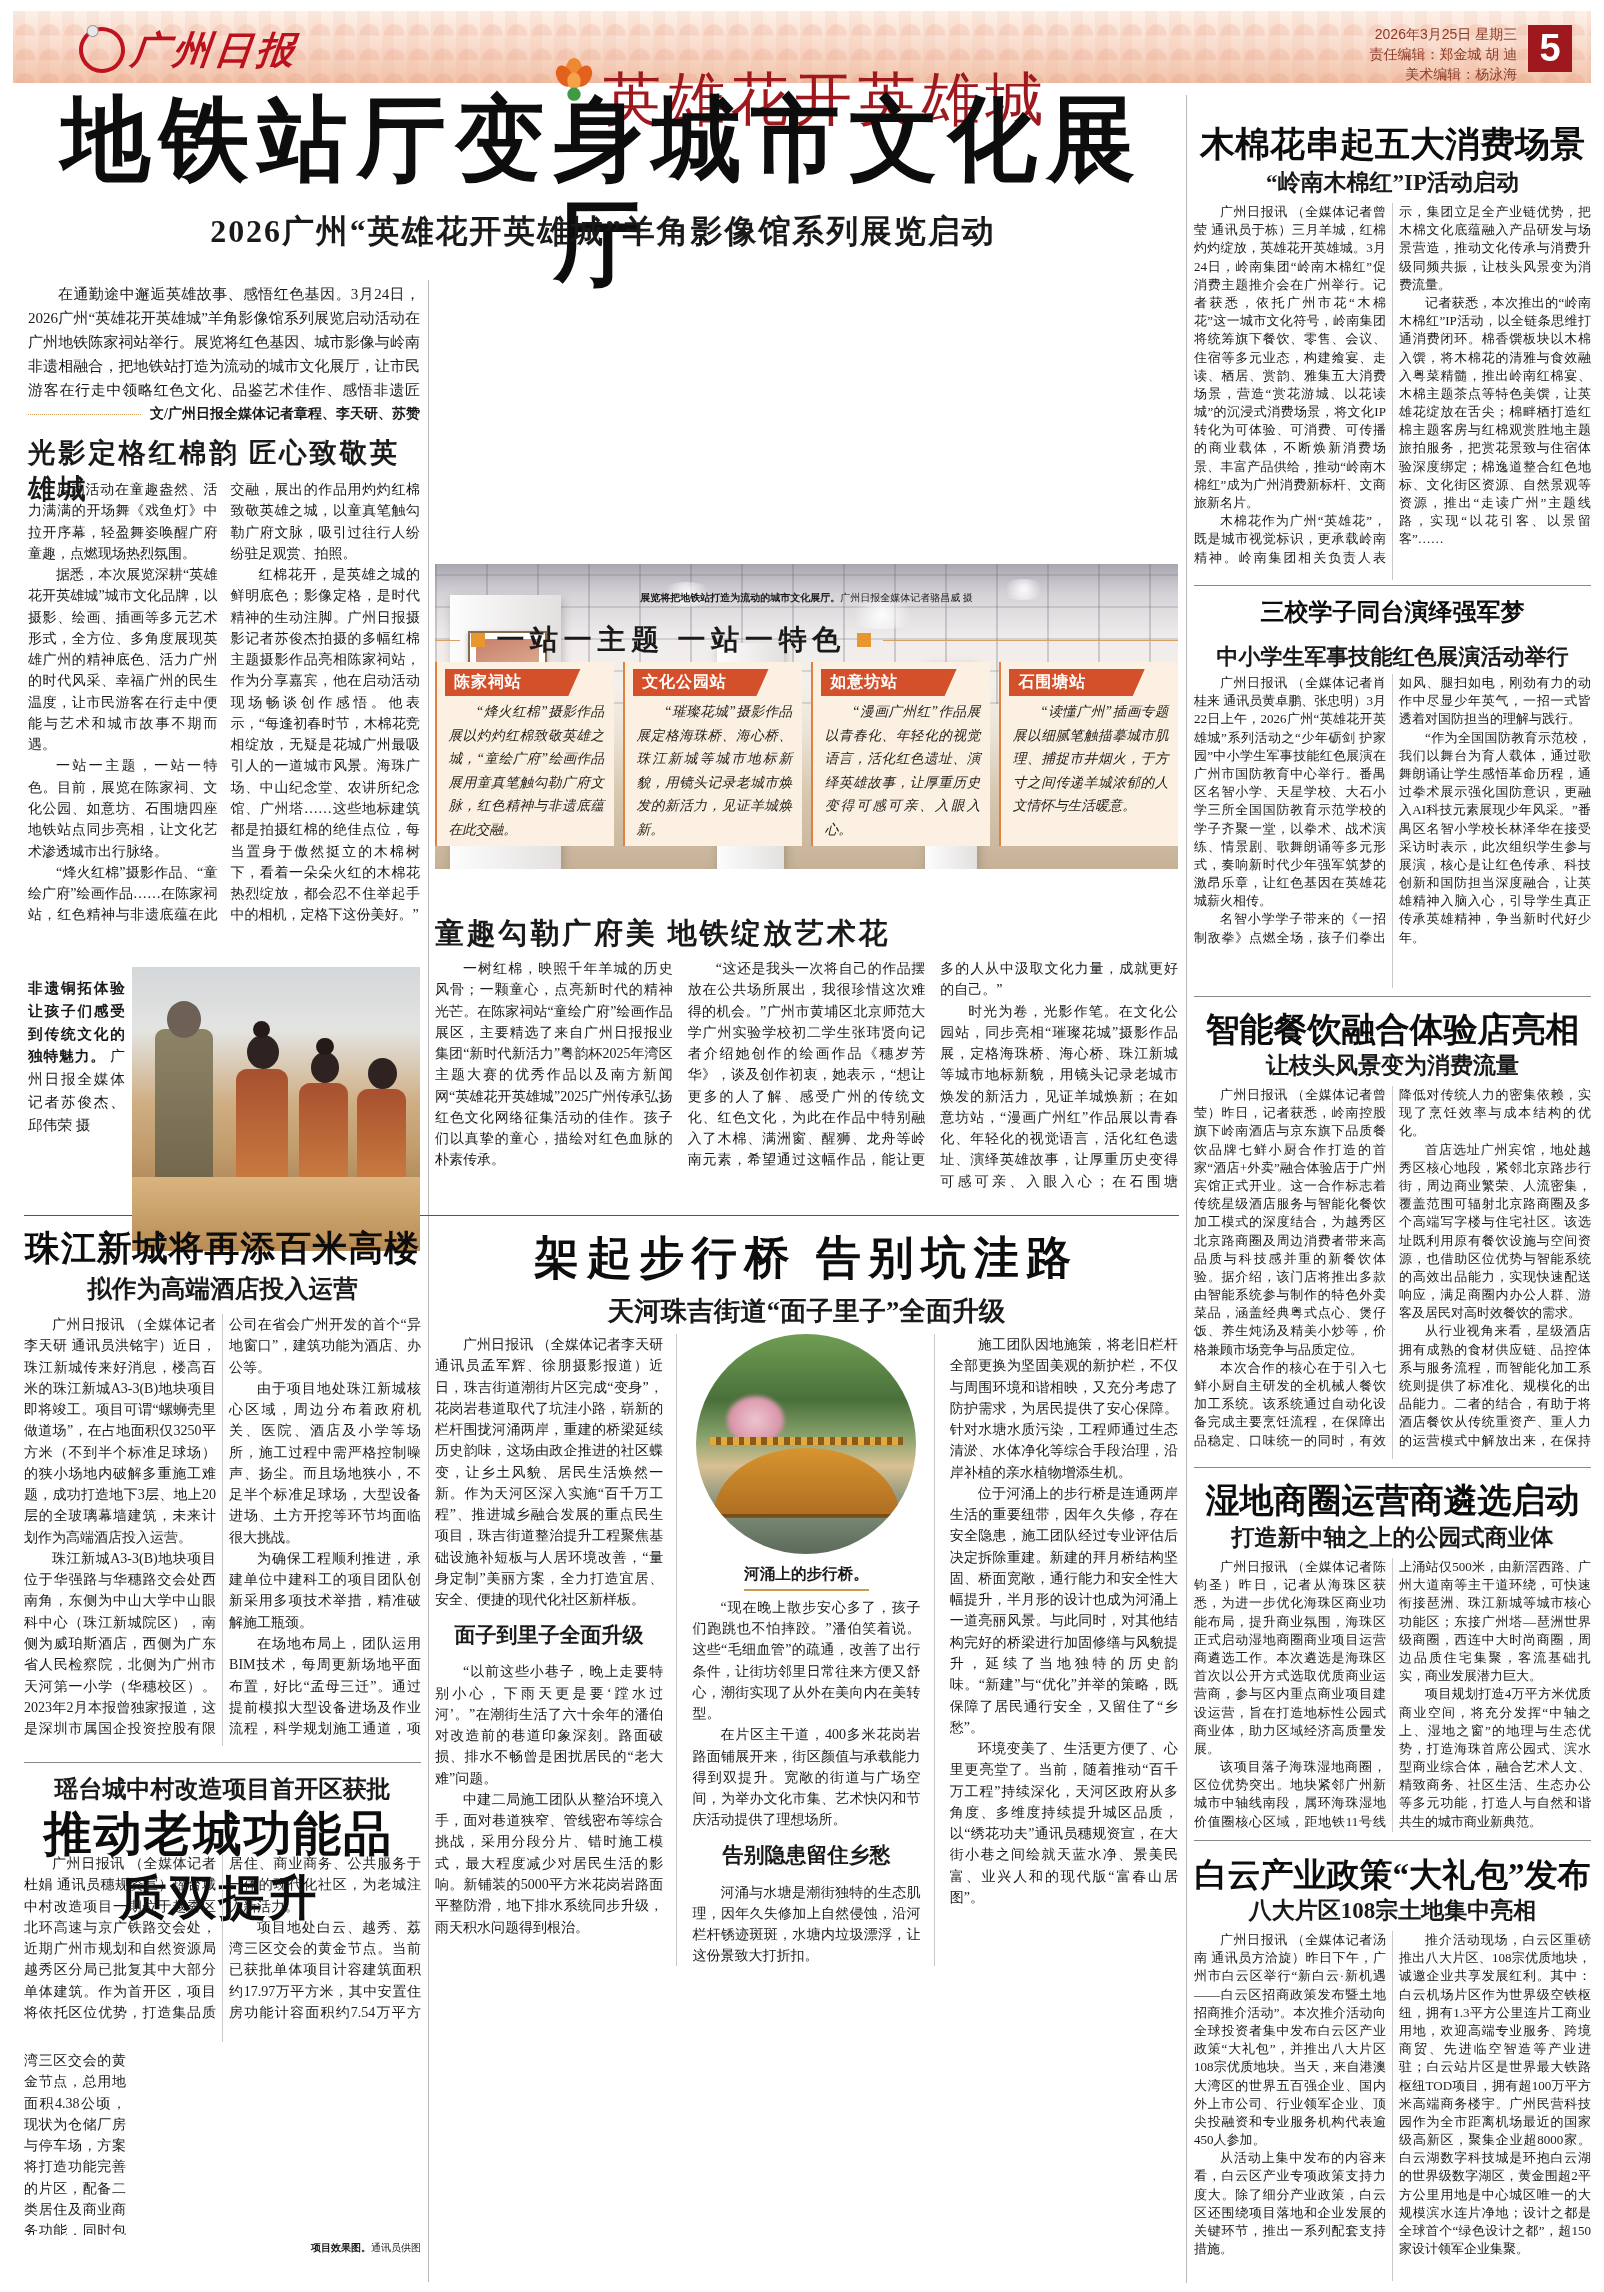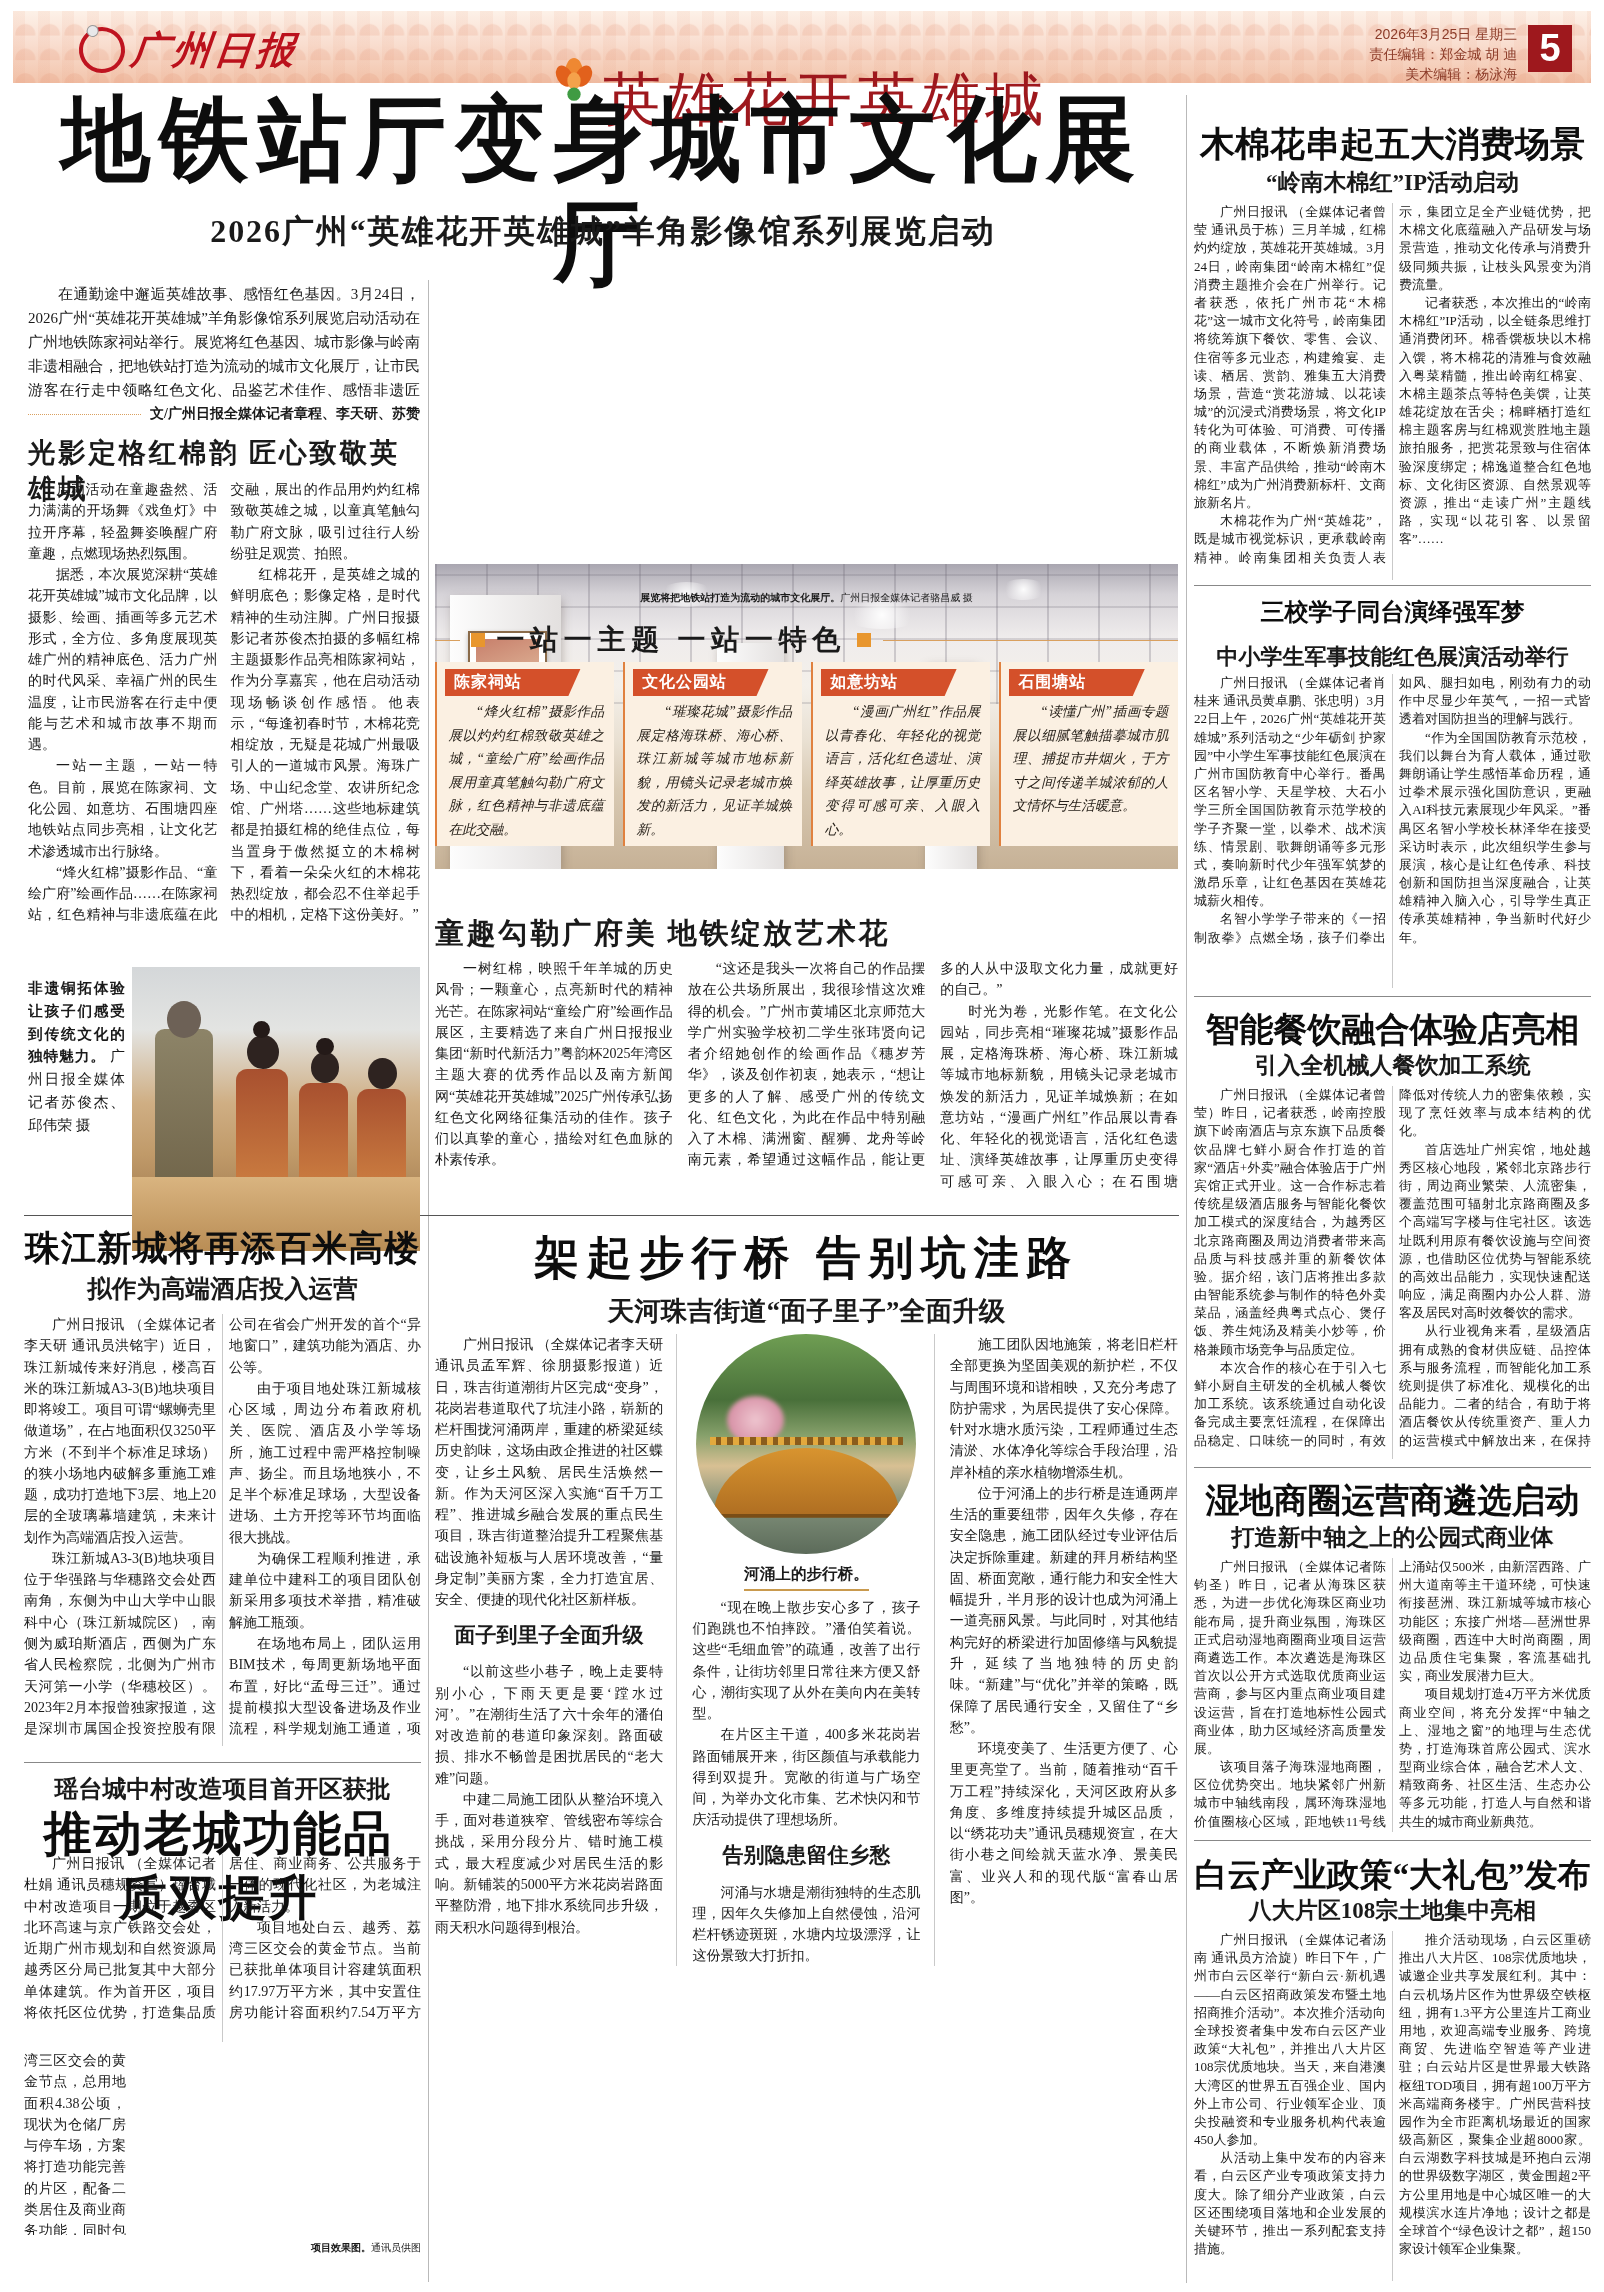--- a/index.html
+++ b/index.html
@@ -298,21 +298,21 @@
 
   <h2 class="abs art-hl" style="left:1194px;top:596px;width:397px;font-size:24px;">三校学子同台演绎强军梦</h2>
   <div class="abs art-sub" style="left:1194px;top:642px;width:397px;font-size:22px;">中小学生军事技能红色展演活动举行</div>
   <div class="abs body bt14 cols2 crule" style="left:1194px;top:674px;width:397px;height:314px;">
       <p>广州日报讯 （全媒体记者肖桂来 通讯员黄卓鹏、张忠明）3月22日上午，2026广州“英雄花开英雄城”系列活动之“少年砺剑 护家园”中小学生军事技能红色展演在广州市国防教育中心举行。番禺区名智小学、天星学校、大石小学三所全国国防教育示范学校的学子齐聚一堂，以拳术、战术演练、情景剧、歌舞朗诵等多元形式，奏响新时代少年强军筑梦的激昂乐章，让红色基因在英雄花城薪火相传。</p>
       <p>名智小学学子带来的《一招制敌拳》点燃全场，孩子们拳出如风、腿扫如电，刚劲有力的动作中尽显少年英气，一招一式皆透着对国防担当的理解与践行。</p>
       <p>“作为全国国防教育示范校，我们以舞台为育人载体，通过歌舞朗诵让学生感悟革命历程，通过拳术展示强化国防意识，更融入AI科技元素展现少年风采。”番禺区名智小学校长林泽华在接受采访时表示，此次组织学生参与展演，核心是让红色传承、科技创新和国防担当深度融合，让英雄精神入脑入心，引导学生真正传承英雄精神，争当新时代好少年。</p>
     </div>
 
   <h2 class="abs art-hl" style="left:1194px;top:1007px;width:397px;font-size:34px;">智能餐饮融合体验店亮相</h2>
-  <div class="abs art-sub" style="left:1194px;top:1050px;width:397px;font-size:23px;">引入全机械人餐饮加工系统</div>
+  <div class="abs art-sub" style="left:1194px;top:1050px;width:397px;font-size:23px;">让枝头风景变为消费流量</div>
   <div class="abs body bt14 cols2 crule" style="left:1194px;top:1086px;width:397px;height:373px;">
       <p>广州日报讯 （全媒体记者曾莹）昨日，记者获悉，岭南控股旗下岭南酒店与京东旗下品质餐饮品牌七鲜小厨合作打造的首家“酒店+外卖”融合体验店于广州宾馆正式开业。这一合作标志着传统星级酒店服务与智能化餐饮加工模式的深度结合，为越秀区北京路商圈及周边消费者带来高品质与科技感并重的新餐饮体验。据介绍，该门店将推出多款由智能系统参与制作的特色外卖菜品，涵盖经典粤式点心、煲仔饭、养生炖汤及精美小炒等，价格兼顾市场竞争与品质定位。</p>
       <p>本次合作的核心在于引入七鲜小厨自主研发的全机械人餐饮加工系统。该系统通过自动化设备完成主要烹饪流程，在保障出品稳定、口味统一的同时，有效降低对传统人力的密集依赖，实现了烹饪效率与成本结构的优化。</p>
       <p>首店选址广州宾馆，地处越秀区核心地段，紧邻北京路步行街，周边商业繁荣、人流密集，覆盖范围可辐射北京路商圈及多个高端写字楼与住宅社区。该选址既利用原有餐饮设施与空间资源，也借助区位优势与智能系统的高效出品能力，实现快速配送响应，满足商圈内办公人群、游客及居民对高时效餐饮的需求。</p>
       <p>从行业视角来看，星级酒店拥有成熟的食材供应链、品控体系与服务流程，而智能化加工系统则提供了标准化、规模化的出品能力。二者的结合，有助于将酒店餐饮从传统重资产、重人力的运营模式中解放出来，在保持品质的同时提升运营弹性，为酒店餐饮拓展外卖、团餐、节令礼盒等多场景服务提供支撑。</p>
     </div>
 
   <h2 class="abs art-hl" style="left:1194px;top:1478px;width:397px;font-size:34px;">湿地商圈运营商遴选启动</h2>
   <div class="abs art-sub" style="left:1194px;top:1522px;width:397px;font-size:23px;">打造新中轴之上的公园式商业体</div>
   <div class="abs body bt14 cols2 crule" style="left:1194px;top:1558px;width:397px;height:274px;">

